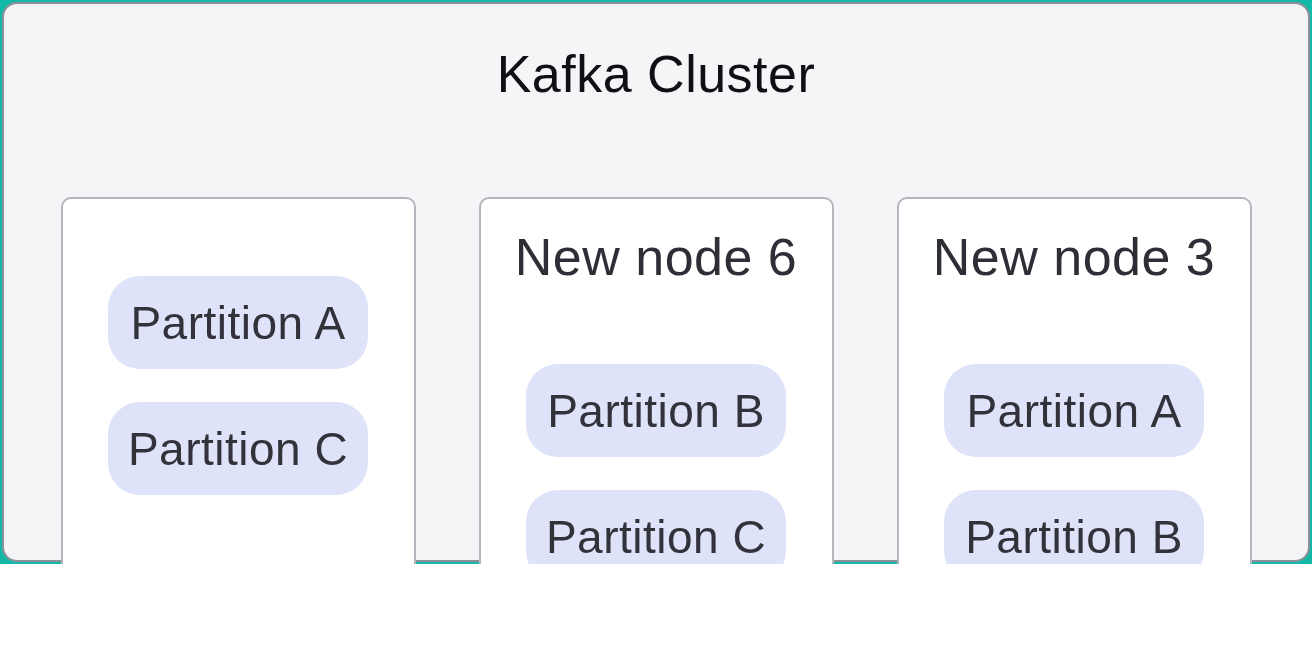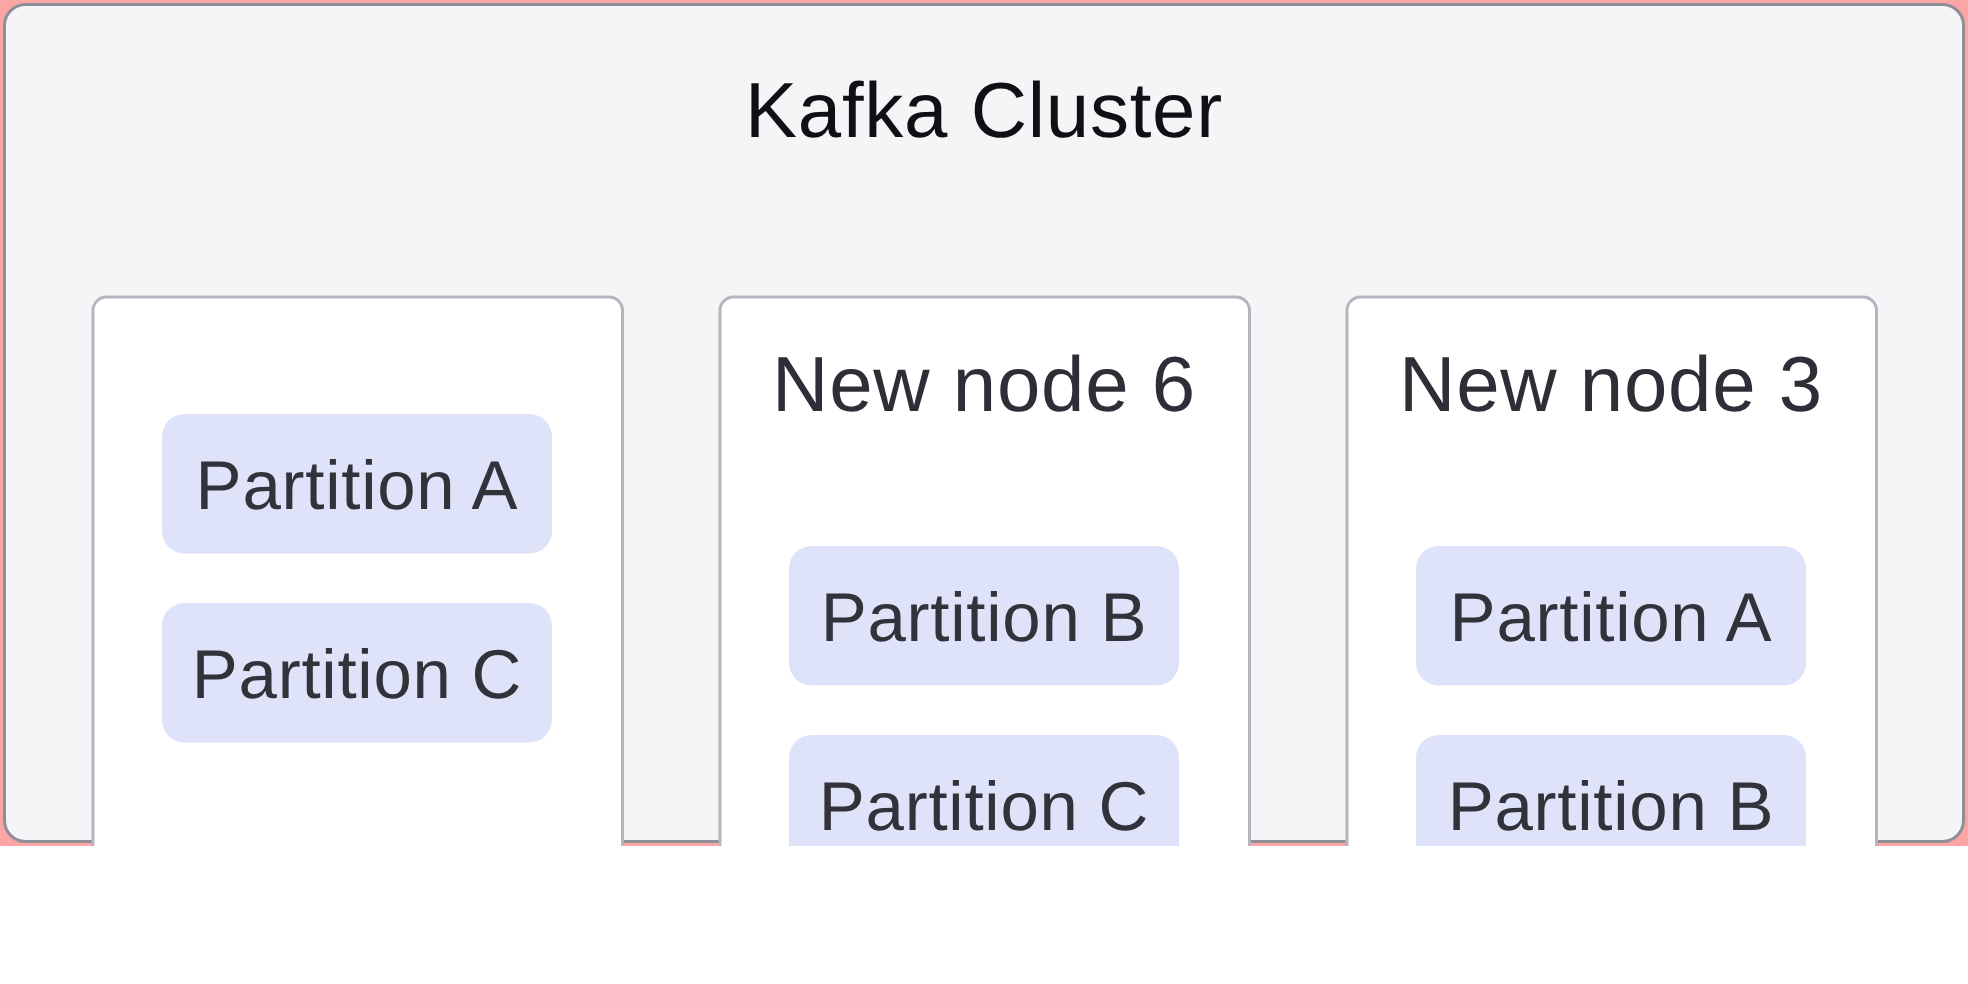--- a/index.html
+++ b/index.html
@@ -5,21 +5,21 @@
   html, body {
     margin: 0;
     padding: 0;
     background: #ffffff;
     font-family: "Liberation Sans", sans-serif;
   }
   .canvas {
     position: relative;
     width: 1312px;
     height: 564px;
-    background: #fca5a5;
+    background: #14b8a6;
     overflow: hidden;
   }
   .cluster {
     position: absolute;
     left: 2px;
     top: 2px;
     right: 2px;
     bottom: 2px;
     box-sizing: border-box;
     background: var(--background, #f5f5f7);
@@ -62,21 +62,21 @@
     margin-top: 77px;
     display: flex;
     flex-direction: column;
     align-items: center;
     gap: 33px;
   }
   .pill {
     box-sizing: border-box;
     width: 260px;
     height: 93px;
-    border-radius: 15px;
+    border-radius: 32px;
     background: var(--partition_background, #dee3f9);
     display: flex;
     align-items: center;
     justify-content: center;
     font-size: 46px;
     color: var(--partition_text, #32323a);
     letter-spacing: 0.5px;
   }
 </style>
 </head>

